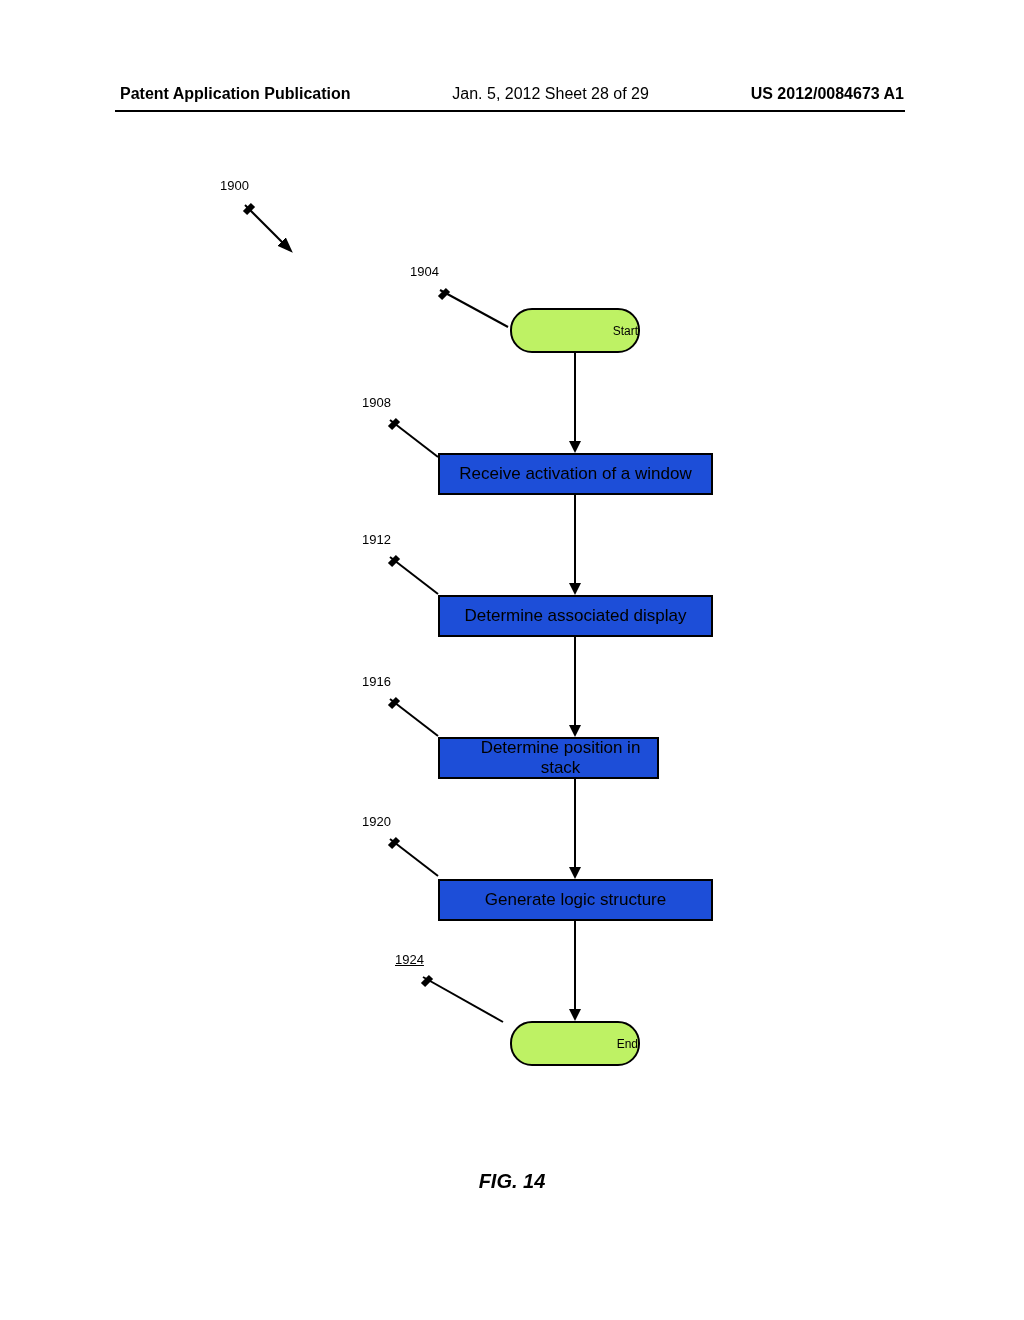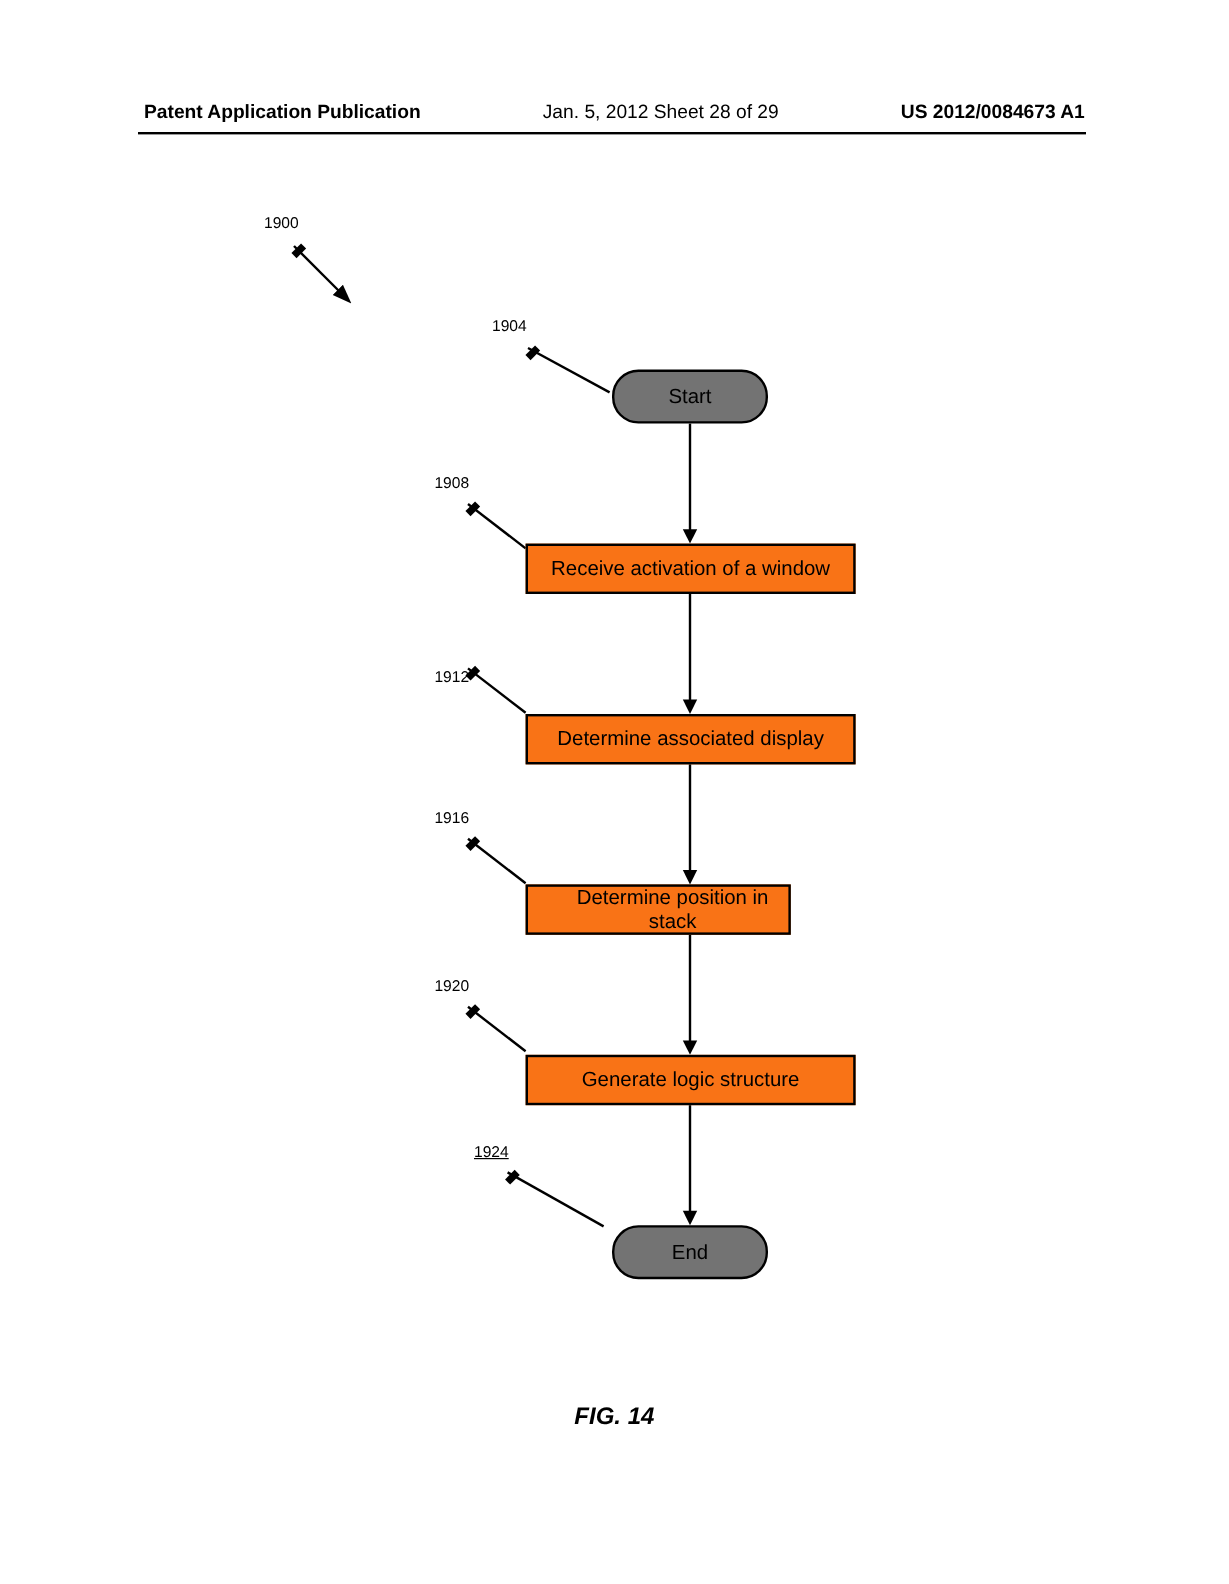--- a/index.html
+++ b/index.html
@@ -57,32 +57,32 @@
       position: absolute;
       width: 60px;
       height: 60px;
     }
     .terminal {
       position: absolute;
       border: 2px solid black;
       border-radius: 22px;
       display: flex;
       align-items: center;
-      justify-content: center;
-      font-size: 17px;
-      background: #737373;
+      justify-content: flex-end;
+      font-size: 12px;
+      background: #bef264;
     }
     .process {
       position: absolute;
       border: 2px solid black;
       display: flex;
       align-items: center;
       justify-content: center;
       font-size: 17px;
-      background: #f97316;
+      background: #1d4ed8;
       text-align: center;
     }
     .arrow-line {
       position: absolute;
       width: 2px;
       background: black;
     }
     .arrow-head {
       position: absolute;
       width: 0;
@@ -144,21 +144,21 @@
     <line x1="18" y1="5" x2="10" y2="13" stroke="black" stroke-width="6"></line>
   </svg>
 
   <div class="process" style="left:438px; top:303px; width:275px; height:42px;">
     <span>Receive activation of a window</span>
   </div>
 
   <div class="arrow-line" style="left:574px; top:345px; height:90px;"></div>
   <div class="arrow-head" style="left:575px; top:433px;"></div>
 
-  <span class="label" style="left:362px; top:382px;margin-top:24px;">1912</span>
+  <span class="label" style="left:362px; top:382px;">1912</span>
   <svg class="leader" style="left:380px; top:402px; width:70px; height:55px;">
     <line x1="10" y1="5" x2="58" y2="42" stroke="black" stroke-width="2"></line>
     <line x1="18" y1="5" x2="10" y2="13" stroke="black" stroke-width="6"></line>
   </svg>
 
   <div class="process" style="left:438px; top:445px; width:275px; height:42px;">
     <span>Determine associated display</span>
   </div>
 
   <div class="arrow-line" style="left:574px; top:487px; height:90px;"></div>

